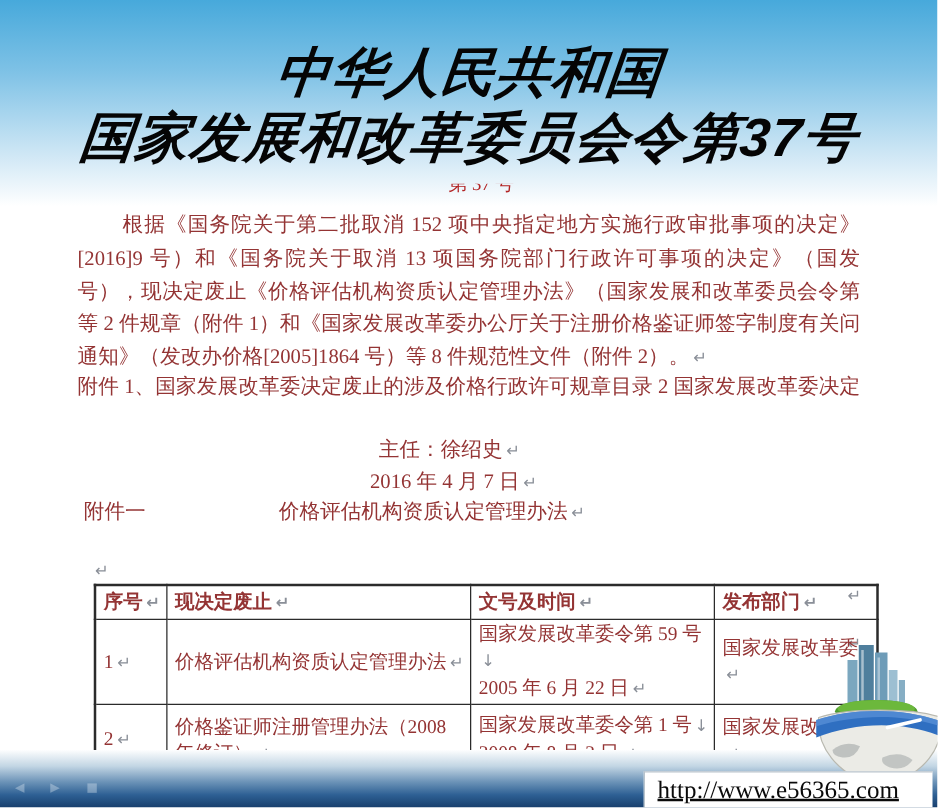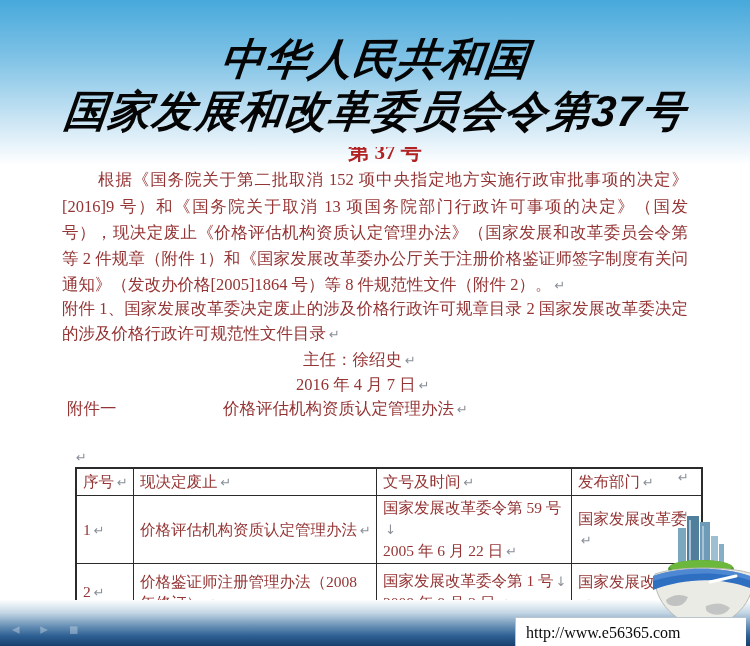--- a/index.html
+++ b/index.html
@@ -18,21 +18,21 @@
     font-family:"Liberation Sans","DejaVu Sans",sans-serif;
     font-weight:900;font-style:italic;color:#050505;
     font-size:43px;line-height:50px;transform:skewX(-6deg);
     letter-spacing:1px;white-space:nowrap;
   }
   .title-1{top:34px;}
   .title-2{top:86px;}
   
   .cropped-heading{
     position:absolute;left:330px;top:147px;width:110px;height:15px;
-    overflow:hidden;color:#b22222;font-weight:bold;font-size:21px;
+    overflow:hidden;color:#b22222;font-weight:normal;font-size:15px;
     text-align:center;
   }
   .cropped-heading span{position:relative;top:-9px;display:block;}
   
   .bline{
     position:absolute;left:62px;width:626px;height:22px;
     color:#943434;font-size:16.5px;line-height:21px;white-space:nowrap;
   }
   .jline{text-align:justify;text-align-last:justify;white-space:normal;overflow:hidden;}
   .indent{padding-left:36px;width:590px;}
@@ -43,21 +43,21 @@
   .doc-table{
     position:absolute;left:75px;top:467px;width:597px;
     border-collapse:collapse;table-layout:fixed;
     color:#943434;font-size:15.5px;
   }
   .doc-table td,.doc-table th{
     border:1px solid #2b2b2b;vertical-align:middle;padding:1px 4px 1px 6px;
     text-align:left;font-weight:normal;line-height:21px;
   }
   .doc-table{border:2px solid #2b2b2b;}
-  .doc-table th{font-weight:normal;height:24px;}
+  .doc-table th{font-weight:bold;height:24px;}
   .row1 td{height:46px;}
   .row2 td{height:54px;}
   .col-no{width:46px;}
   .col-name{width:232px;}
   .col-doc{width:184px;margin-left:13px;}
   .col-dept{width:119px;}
   .pilcrow-float{position:absolute;color:#8a8f98;font-size:13px;font-family:"DejaVu Sans",sans-serif;}
   
   .ocean{
     position:absolute;left:0;top:600px;width:750px;height:46px;
@@ -66,22 +66,23 @@
   .nav-arrows{
     position:absolute;left:12px;top:620px;width:110px;height:20px;
     color:#e8f1f8;opacity:.35;font-size:15px;letter-spacing:8px;
     font-family:"DejaVu Sans",sans-serif;
   }
   
   .url-box{
     position:absolute;left:515px;top:617px;width:231px;height:29px;
     background:#ffffff;border-top:1px solid #b9c4cc;border-left:1px solid #b9c4cc;
     font-family:"Liberation Serif","DejaVu Serif",serif;
-    font-size:16px;color:#0a0a0a;line-height:29px;padding-left:10px;box-sizing:border-box;
+    font-size:20px;color:#0a0a0a;line-height:29px;padding-left:10px;box-sizing:border-box;
     white-space:nowrap;
+    text-decoration:underline;
   }
   .globe{position:absolute;left:652px;top:512px;}
 </style>
 </head>
 <body>
 
 <div class="slide">
 
   <div class="sky"></div>
 
@@ -94,23 +95,20 @@
 
   <div class="bline jline indent" style="top:169px">根据《国务院关于第二批取消 152 项中央指定地方实施行政审批事项的决定》（国发</div>
   <div class="bline jline" style="top:196px">[2016]9 号）和《国务院关于取消 13 项国务院部门行政许可事项的决定》（国发[2016]10</div>
   <div class="bline jline" style="top:222px">号），现决定废止《价格评估机构资质认定管理办法》（国家发展和改革委员会令第 32 号）</div>
   <div class="bline jline" style="top:248px">等 2 件规章（附件 1）和《国家发展改革委办公厅关于注册价格鉴证师签字制度有关问题的</div>
   <div class="bline" style="top:274px">
     <span>通知》（发改办价格[2005]1864 号）等 8 件规范性文件（附件 2）。</span><span class="mark">↵</span>
   </div>
 
   <div class="bline jline" style="top:298px">附件 1、国家发展改革委决定废止的涉及价格行政许可规章目录 2 国家发展改革委决定废止</div>
-  <div class="bline" style="top:323px">
-    <span>的涉及价格行政许可规范性文件目录</span><span class="mark">↵</span>
-  </div>
 
   <div class="abs" style="left:303px;top:349px">
     <span>主任：徐绍史</span><span class="mark">↵</span>
   </div>
   <div class="abs" style="left:296px;top:374px">
     <span>2016 年 4 月 7 日</span><span class="mark">↵</span>
   </div>
 
   <div class="abs" style="left:67px;top:398px">附件一</div>
   <div class="abs" style="left:223px;top:398px">

